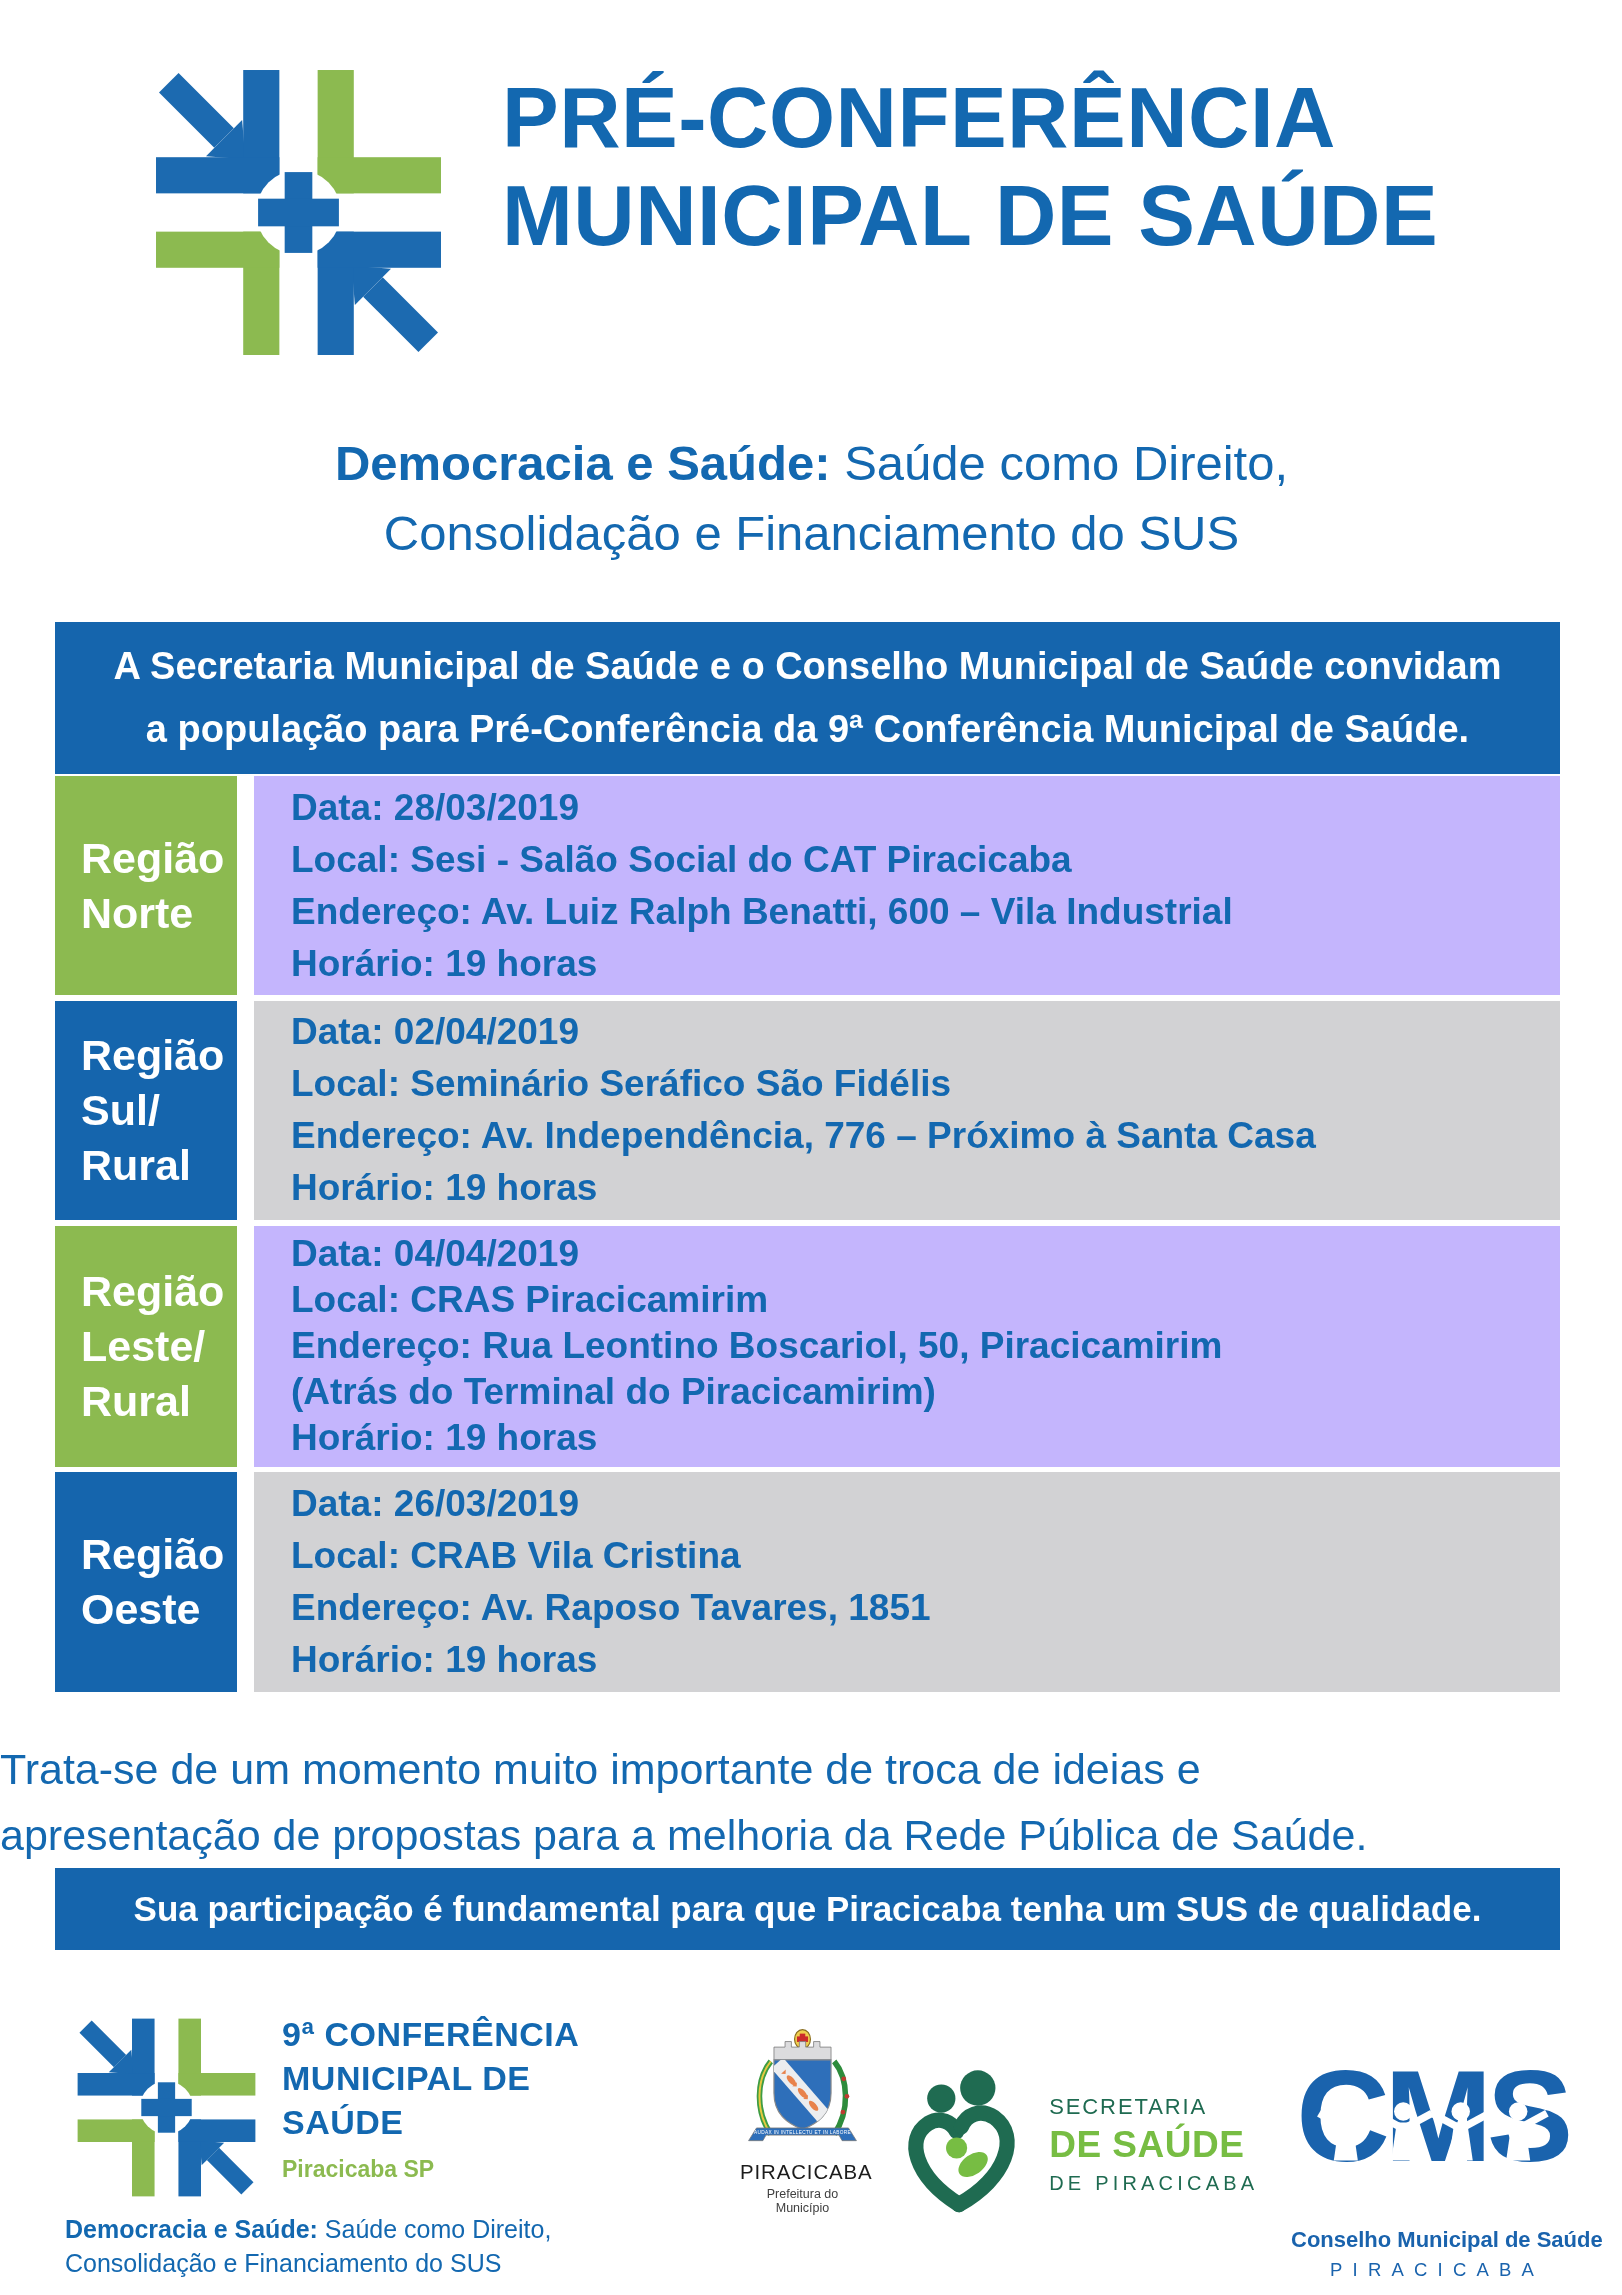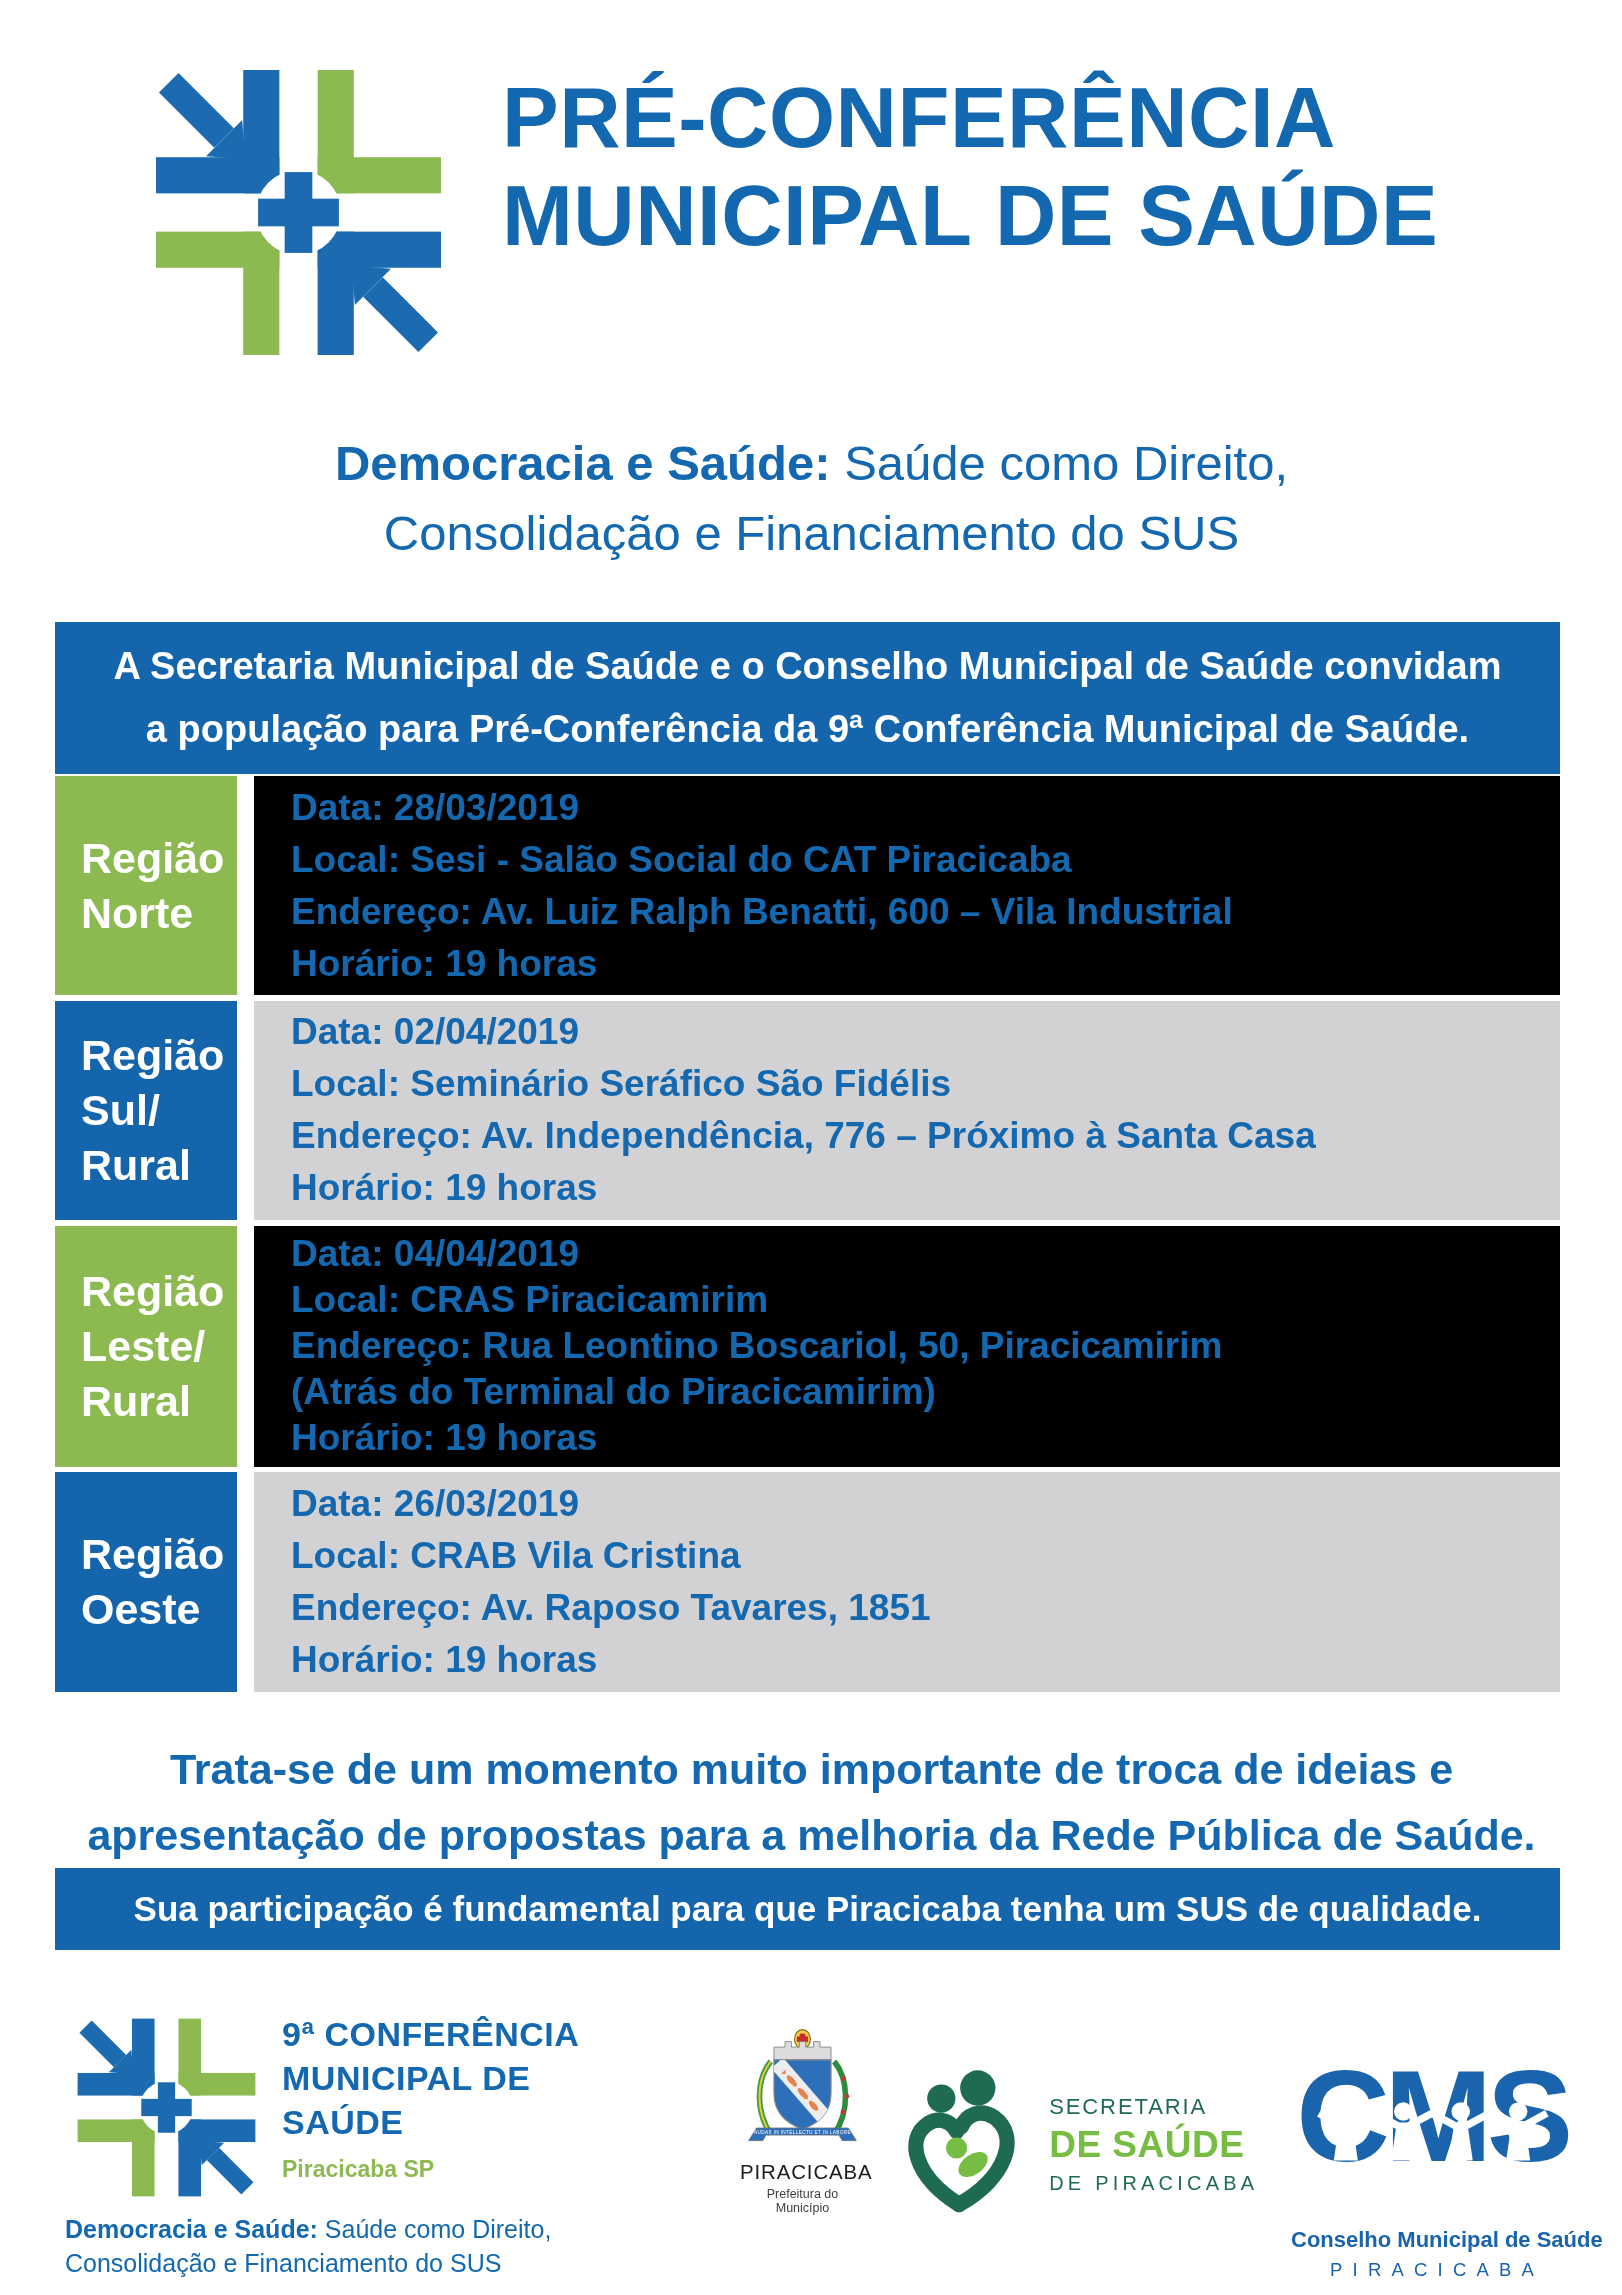--- a/index.html
+++ b/index.html
@@ -29,27 +29,27 @@
   .row{display:flex;margin-bottom:5.6px;}
   .region{width:182px;margin-right:17px;flex:none;display:flex;align-items:center;
           padding-left:26px;box-sizing:border-box;color:#fff;font-weight:700;
           font-size:43px;line-height:55px;white-space:pre-line;}
   .region.green{background:#8CBA50;}
   .region.blue{background:#1565AD;}
   .details{flex:1;display:flex;flex-direction:column;justify-content:center;
            padding:5.6px 9.3px 5.6px 37px;color:#1368B0;font-weight:700;
            font-size:37px;line-height:52px;}
   .details div{white-space:pre-line;}
-  .details.light{background:#000000;}
+  .details.light{background:#c4b5fd;}
   .details.dark{background:#D2D2D4;}
   .details.tight{line-height:46px;}
 
   
-  .closing{position:absolute;top:1736px;left:0;width:100%;text-align:center;
-           color:#1368B0;font-weight:700;font-size:43px;line-height:66px;}
+  .closing{position:absolute;top:1736px;left:0;width:100%;text-align:left;
+           color:#1368B0;font-weight:400;font-size:43px;line-height:66px;}
 
   
   .footer{position:absolute;top:2003px;left:0;width:100%;height:292px;}
   .f-logo{position:absolute;left:67px;top:4.6px;width:199px;height:199px;}
   .f-conf{position:absolute;left:282px;top:9.3px;}
   .f-conf .t{color:#1368B0;font-weight:700;font-size:34px;line-height:44px;letter-spacing:0.5px;white-space:nowrap;}
   .f-conf .loc{margin-top:12px;color:#8CBA50;font-weight:700;font-size:23px;}
   .f-theme{position:absolute;left:65px;top:209px;color:#1368B0;font-size:25px;line-height:34px;white-space:nowrap;}
   .f-theme .b{font-weight:700;}
 

